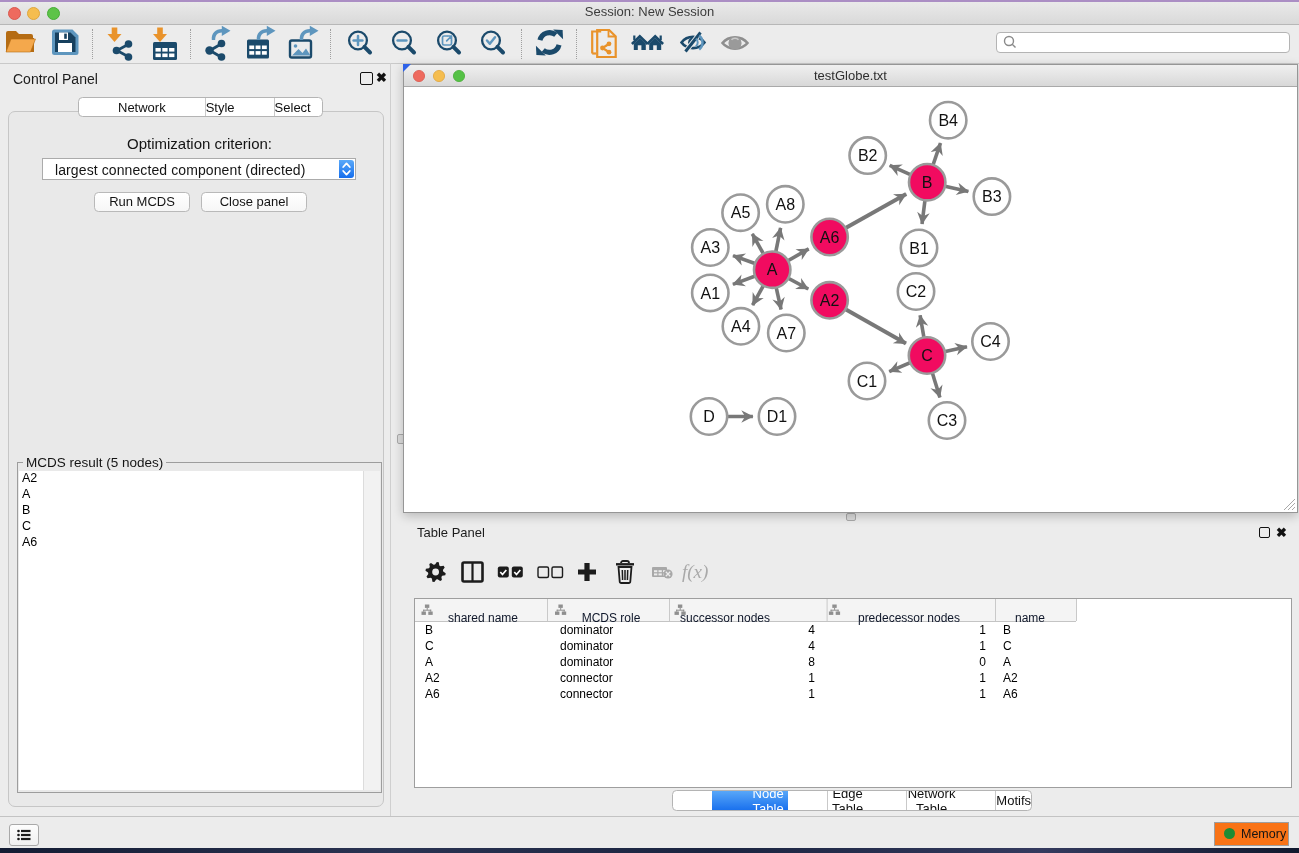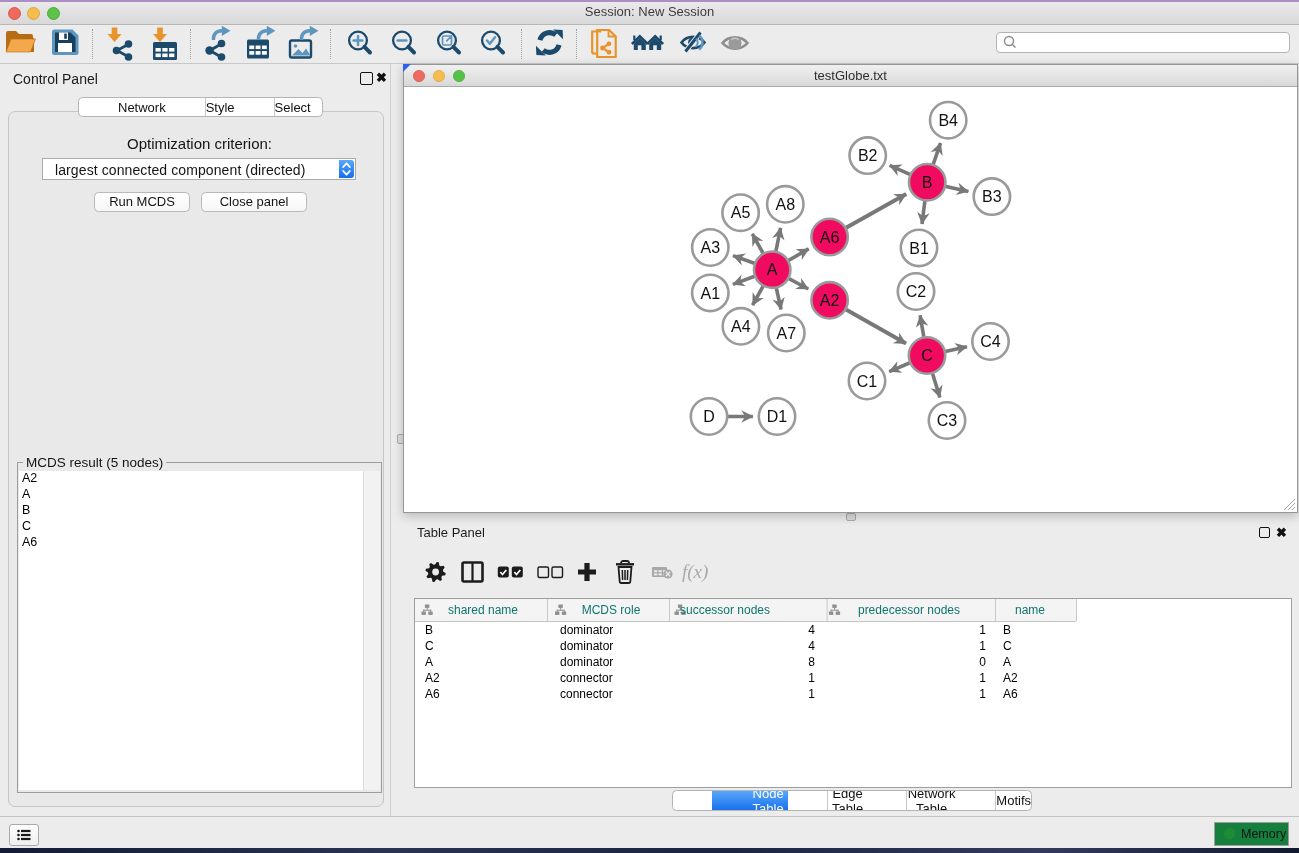--- a/index.html
+++ b/index.html
@@ -48,29 +48,29 @@
   #win{left:403px;top:64px;width:893px;height:447px;background:#fff;
     border:1px solid #969696;box-shadow:0 3px 10px rgba(0,0,0,0.22);}
   #win-title{position:absolute;left:0;top:0;width:100%;height:21px;
     background:linear-gradient(#f0f0f0,#d8d8d8);border-bottom:1px solid #a9a9a9;}
   #win-title span{position:absolute;width:100%;text-align:center;top:3px;font-size:13px;color:#2e2e2e;}
   #win-tri{left:403px;top:64px;width:0;height:0;border-top:8px solid #2e62e8;border-right:8px solid transparent;}
   
   #tp-title{left:417px;top:525px;font-size:13px;color:#1c1c1c;}
   #tp-table{left:414px;top:598px;width:876px;height:188px;background:#fff;border:1px solid #9e9e9e;}
   #tp-header{position:absolute;left:0;top:0;width:661px;height:22px;background:#f4f4f4;border-bottom:1px solid #c4c4c4;}
-  .hdr-lbl{position:absolute;top:4px;font-size:12px;color:#0f766e;}
+  .hdr-lbl{position:absolute;top:12px;font-size:12px;color:#0f172a;}
   .cell{position:absolute;font-size:12px;color:#000;height:16px;line-height:16px;}
   .num{text-align:right;}
   #tp-tabs{left:672px;top:790px;width:358px;height:19px;}
   
   #statusbar{left:0;top:816px;width:1299px;height:32px;background:#ececec;border-top:1px solid #c3c3c3;}
   #hamburger{left:9px;top:824px;width:28px;height:20px;background:linear-gradient(#fdfdfd,#f0f0f0);
     border:1px solid #a9a9a9;border-radius:3px;}
-  #memory{left:1214px;top:822px;width:73px;height:22px;background:#15803d;border:1px solid #9e9e9e;border-radius:0;}
+  #memory{left:1214px;top:822px;width:73px;height:22px;background:#f97316;border:1px solid #9e9e9e;border-radius:0;}
   #memory i{position:absolute;left:9px;top:5px;width:11px;height:11px;border-radius:50%;background:#1d8c34;}
   #memory span{position:absolute;left:26px;top:4px;font-size:12.5px;color:#141414;font-style:normal;}
   #bottomstrip{left:0;top:848px;width:1299px;height:5px;
     background:linear-gradient(90deg,#131c33,#2a3352 30%,#1a2440 55%,#343a5e 80%,#10192e);}
 </style>
 </head>
 <body>
 
 <div class="abs" id="titlebar"></div>
 <div class="abs" id="topline"></div>

